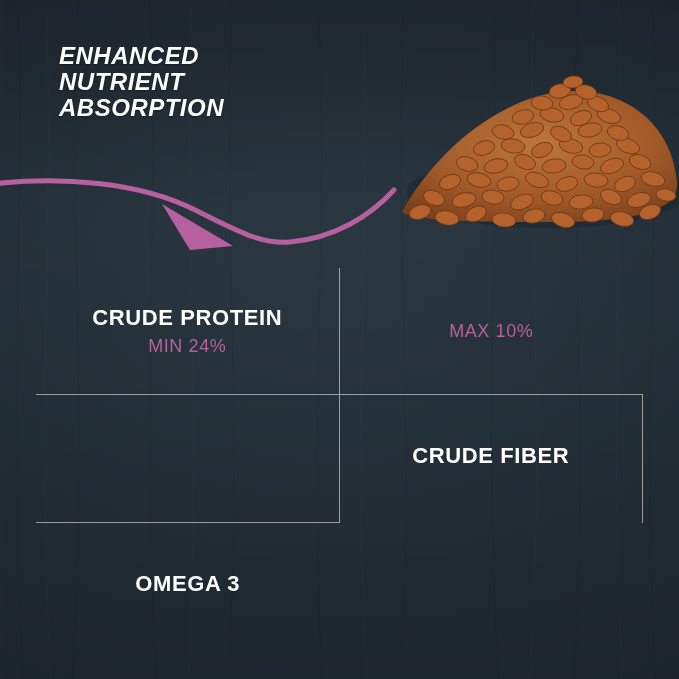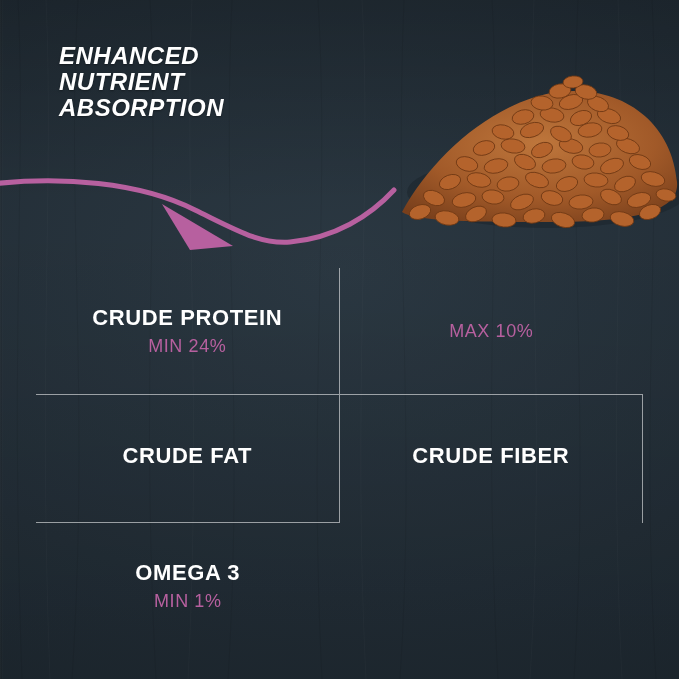--- a/index.html
+++ b/index.html
@@ -224,25 +224,23 @@
   <div class="table">
     <div class="cell col-left row-top">
       <div class="name">Crude Protein</div>
       <div class="value">MIN 24%</div>
     </div>
     <div class="cell row-top">
       <div class="value">MAX 10%</div>
     </div>
 
     <div class="cell col-left row-mid">
-      <div class="name">Crude Fat</div>
     </div>
 
     <div class="cell col-left">
       <div class="name">Crude Fiber</div>
     </div>
     <div class="cell">
       <div class="name">Omega 3</div>
-      <div class="value">MIN 1%</div>
     </div>
   </div>
 
 </div>
 
 </body></html>

